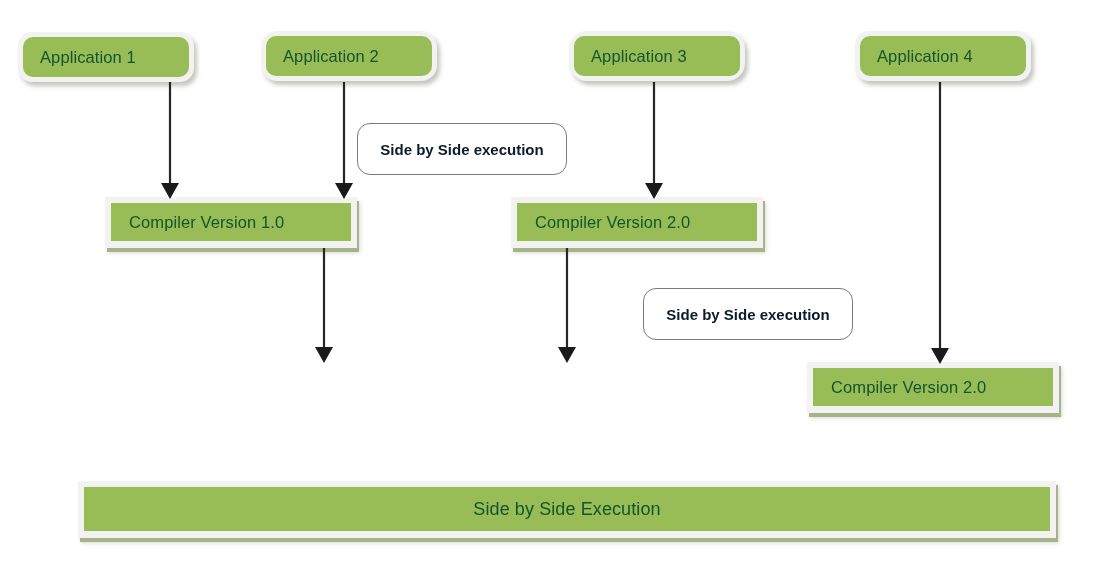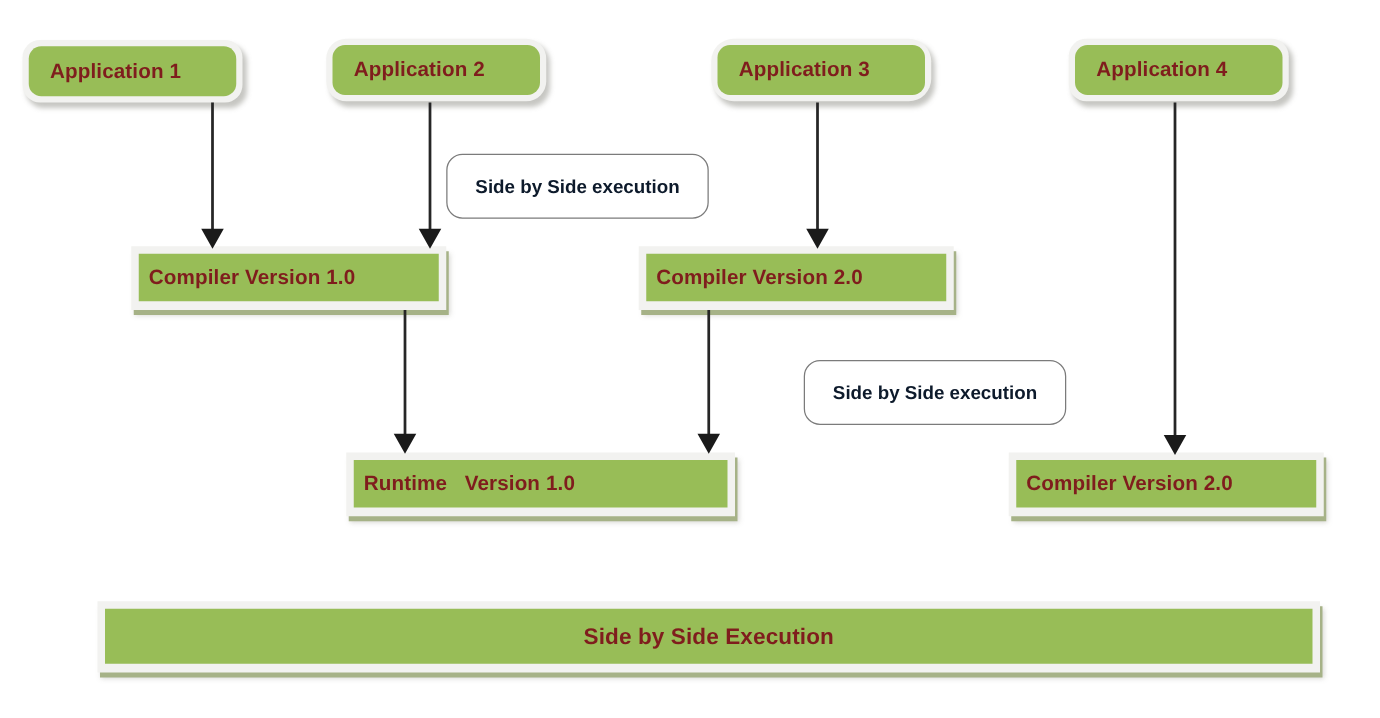--- a/index.html
+++ b/index.html
@@ -43,29 +43,29 @@
     align-items: center;
     box-sizing: border-box;
   }
   .gbox.rounded .fill {
     border-radius: 10px;
     justify-content: flex-start;
     padding-left: 17px;
   }
   .gbox.squared .fill {
     justify-content: flex-start;
-    padding-left: 8px;
+    padding-left: 18px;
   }
   .gbox.centered .fill {
     justify-content: center;
     padding-left: 0;
   }
   .gbox .label {
-    color: #7f1d1d;
-    font-weight: bold;
+    color: #14532d;
+    font-weight: normal;
     font-size: 16.5px;
     letter-spacing: 0.1px;
     white-space: pre;
   }
   .gbox.big .label {
     font-size: 18px;
   }
 
   
   .nbox {
@@ -140,25 +140,20 @@
   <div class="gbox squared" style="left:511px; top:197px; width:252px; height:51px;">
     <div class="fill">
       <span class="label">Compiler Version 2.0</span>
     </div>
   </div>
 
   <div class="nbox" style="left:643px; top:288px; width:210px; height:52px;">
     <span class="label">Side by Side execution</span>
   </div>
 
-  <div class="gbox squared" style="left:277px; top:362px; width:311px; height:51px;">
-    <div class="fill">
-      <span class="label">Runtime   Version 1.0</span>
-    </div>
-  </div>
 
   <div class="gbox squared" style="left:807px; top:362px; width:252px; height:51px;">
     <div class="fill">
       <span class="label">Compiler Version 2.0</span>
     </div>
   </div>
 
   <div class="gbox squared centered big" style="left:78px; top:481px; width:978px; height:57px;">
     <div class="fill">
       <span class="label">Side by Side Execution</span>

